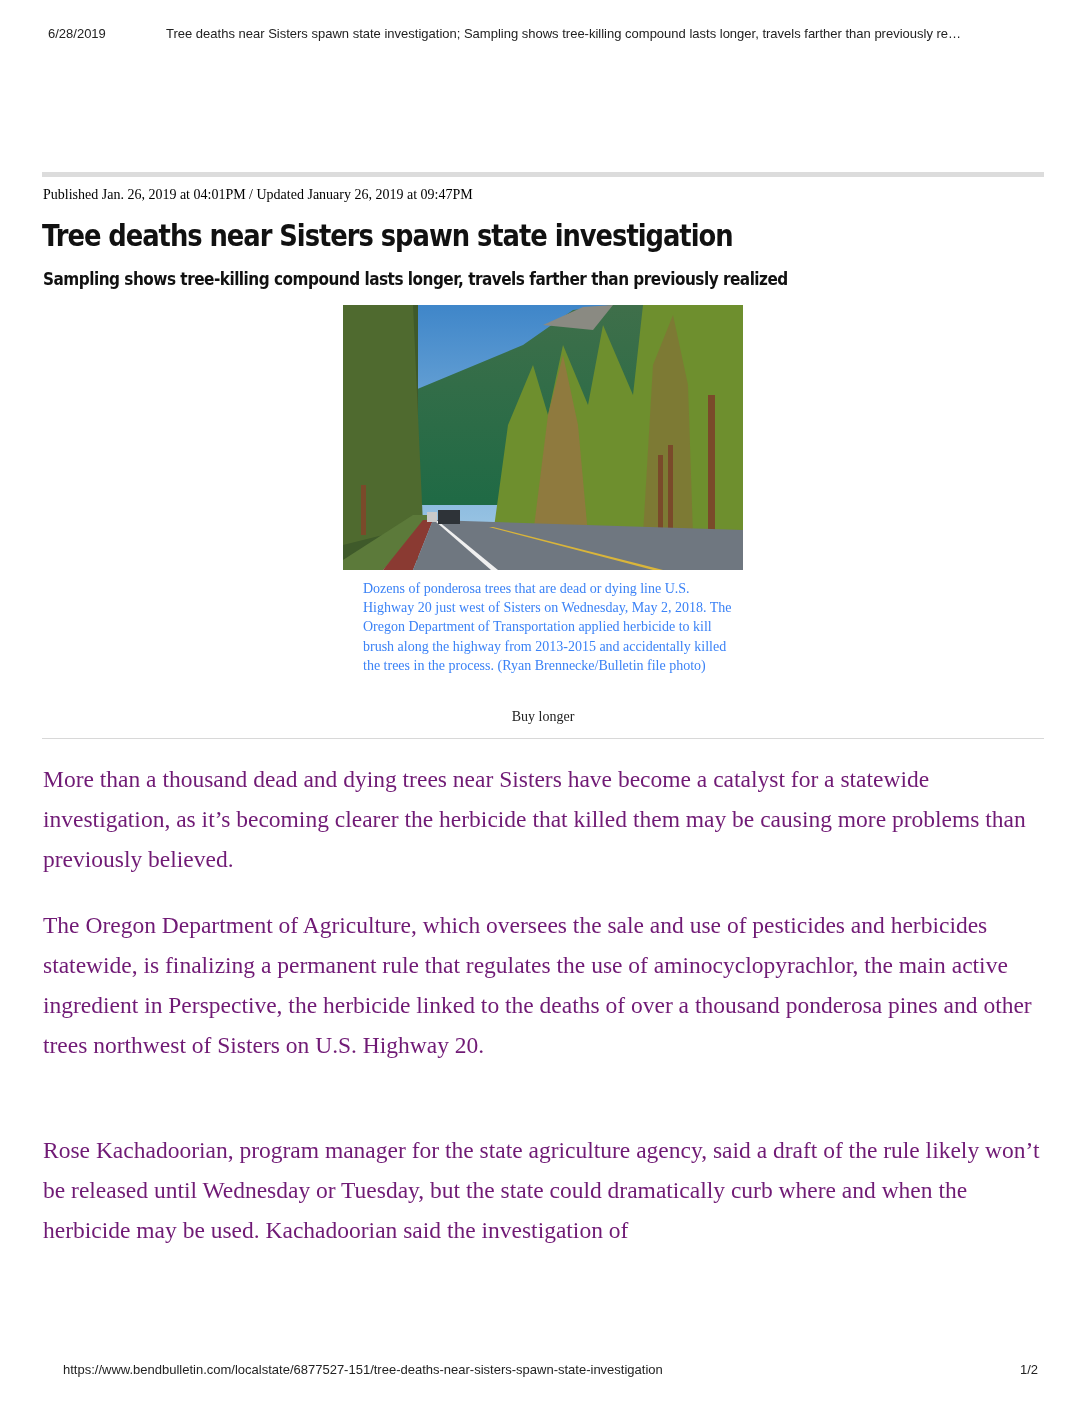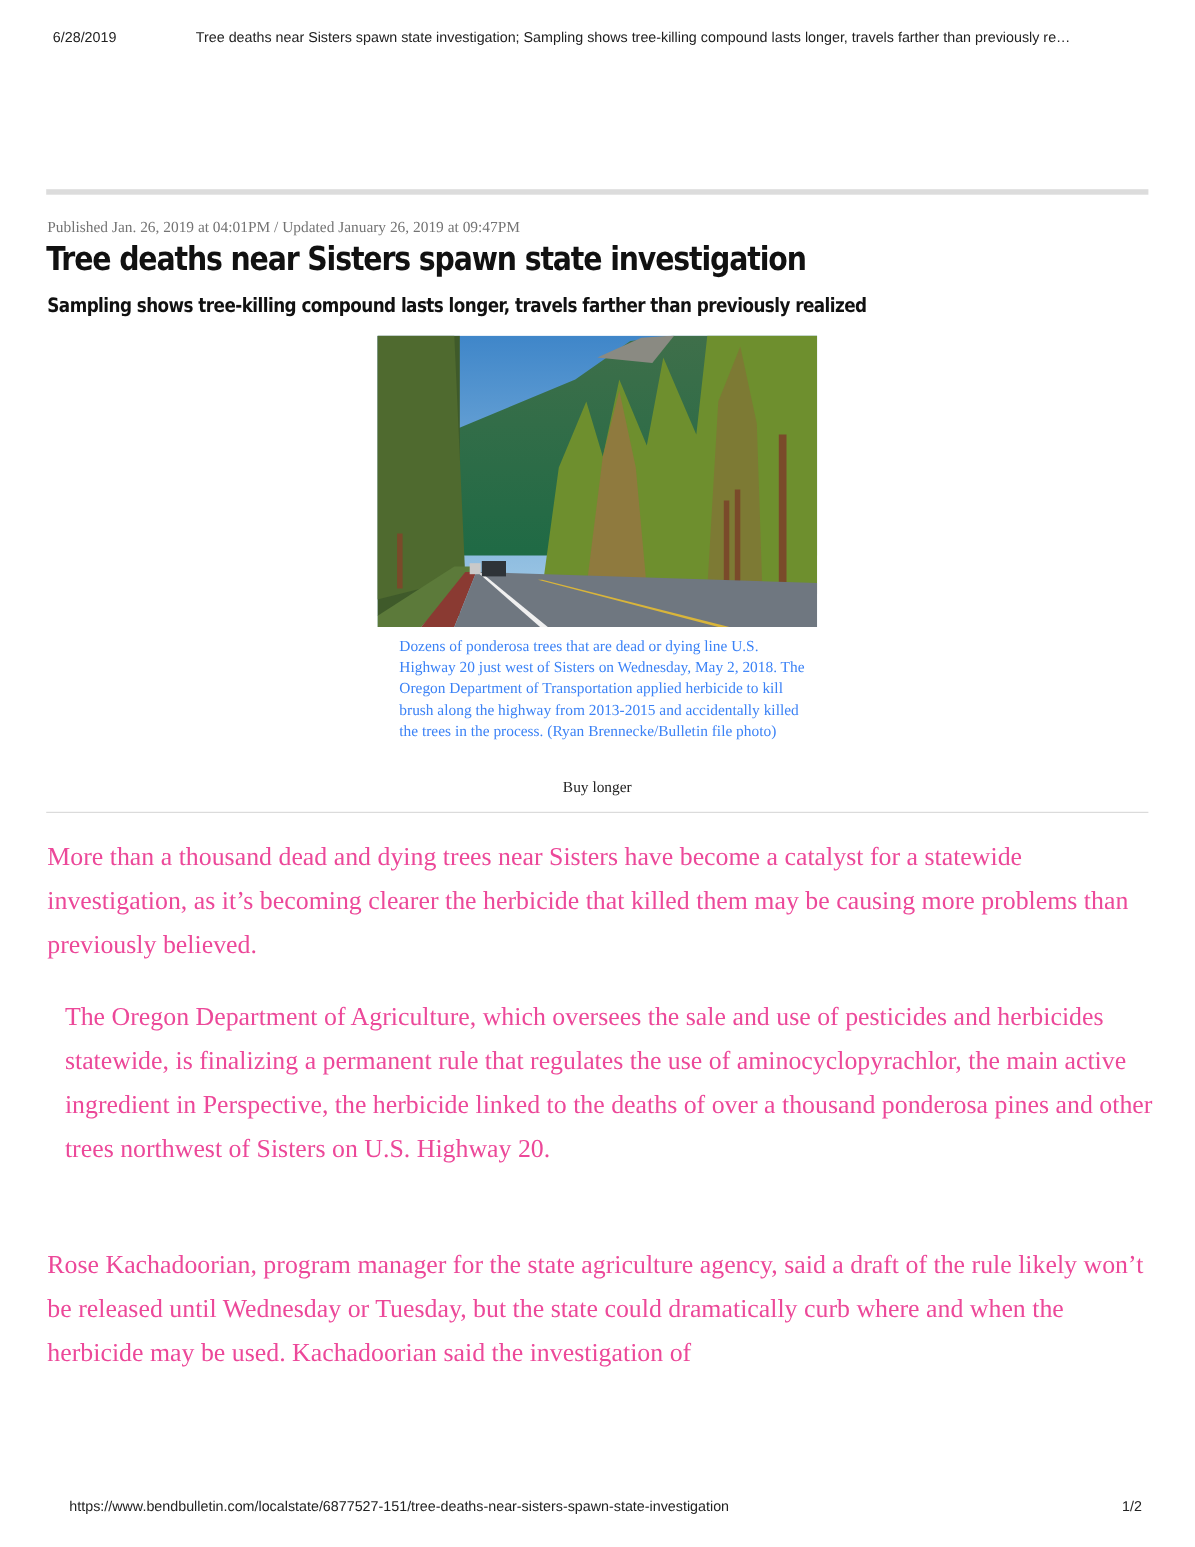--- a/index.html
+++ b/index.html
@@ -1,31 +1,31 @@
 <!DOCTYPE html>
 <html><head>
 <meta charset="utf-8">
 <style>
   html, body { margin:0; padding:0; background:#ffffff; }
   body { width:1086px; height:1406px; position:relative; overflow:hidden; color:#111; }
   .print-header { position:absolute; top:26px; left:0; width:1086px; font-family:"Liberation Sans", sans-serif; font-size:13px; color:#222; }
   .print-header .date { position:absolute; left:48px; }
-  .print-header .ptitle { position:absolute; left:166px; white-space:nowrap;margin-left:12px; }
+  .print-header .ptitle { position:absolute; left:166px; white-space:nowrap; }
   .topbar { position:absolute; top:172px; left:42px; width:1002px; height:5px; background:#dcdcdc; }
-  .meta { position:absolute; top:200px; left:43px; font-family:"Liberation Serif", serif; font-size:14px; color:#737373; }
+  .meta { position:absolute; top:187px; left:43px; font-family:"Liberation Serif", serif; font-size:14px; color:#000000; }
   .headline { position:absolute; top:218px; left:42px; margin:0; font-family:"DejaVu Sans", sans-serif; font-weight:bold; font-size:30px; letter-spacing:-1.2px; transform:scaleX(0.86); transform-origin:left; white-space:nowrap; color:#111; }
   .subhead { position:absolute; top:268px; left:43px; margin:0; font-family:"DejaVu Sans", sans-serif; font-weight:bold; font-size:18px; letter-spacing:-0.6px; transform:scaleX(0.85); transform-origin:left; white-space:nowrap; color:#111; }
   .photo { position:absolute; top:305px; left:343px; width:400px; height:265px; overflow:hidden; }
   .photo svg { display:block; }
   .caption { position:absolute; top:579px; left:363px; width:370px; font-family:"Liberation Serif", serif; font-size:14px; line-height:19.2px; color:#3b82f6; }
   .buy { position:absolute; top:709px; left:343px; width:400px; text-align:center; font-family:"Liberation Serif", serif; font-size:14px; color:#222; cursor:pointer; }
   .divider { position:absolute; top:738px; left:42px; width:1002px; height:1px; background:#d8d8d8; }
-  .body-text { position:absolute; left:43px; width:1010px; margin:0; font-family:"Liberation Serif", serif; font-size:23.5px; line-height:40px; color:#ec4899; }
+  .body-text { position:absolute; left:43px; width:1010px; margin:0; font-family:"Liberation Serif", serif; font-size:23.5px; line-height:40px; color:#701a75; }
   .p1 { top:759px; }
-  .p2 { top:905px;margin-left:16px; }
+  .p2 { top:905px; }
   .p3 { top:1130px; }
   .print-footer { position:absolute; top:1362px; left:0; width:1086px; font-family:"Liberation Sans", sans-serif; font-size:13px; color:#222; }
   .print-footer .url { position:absolute; left:47px;margin-left:16px; }
   .print-footer .page { position:absolute; left:1020px; }
 </style>
 </head>
 <body>
 
 <div class="print-header">
   <span class="date">6/28/2019</span>

